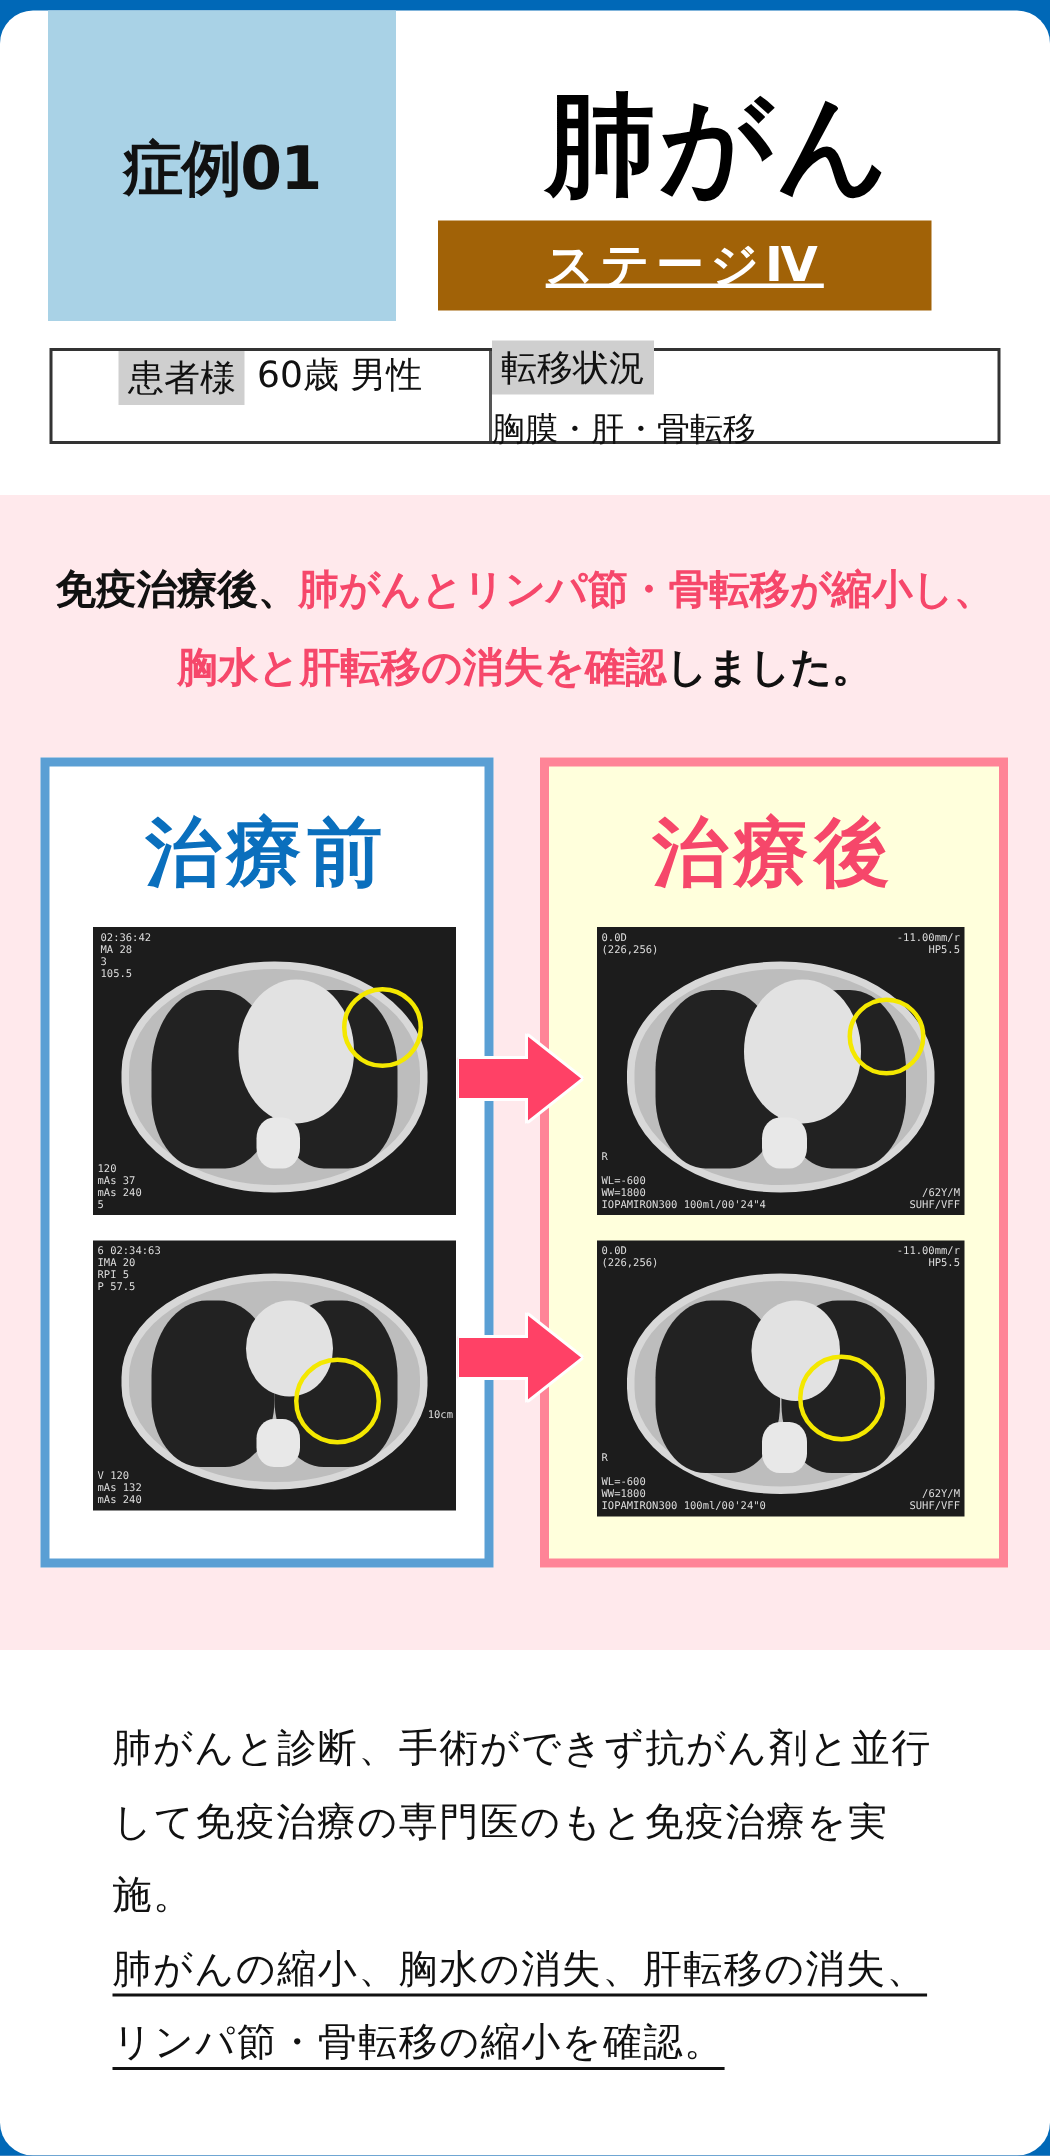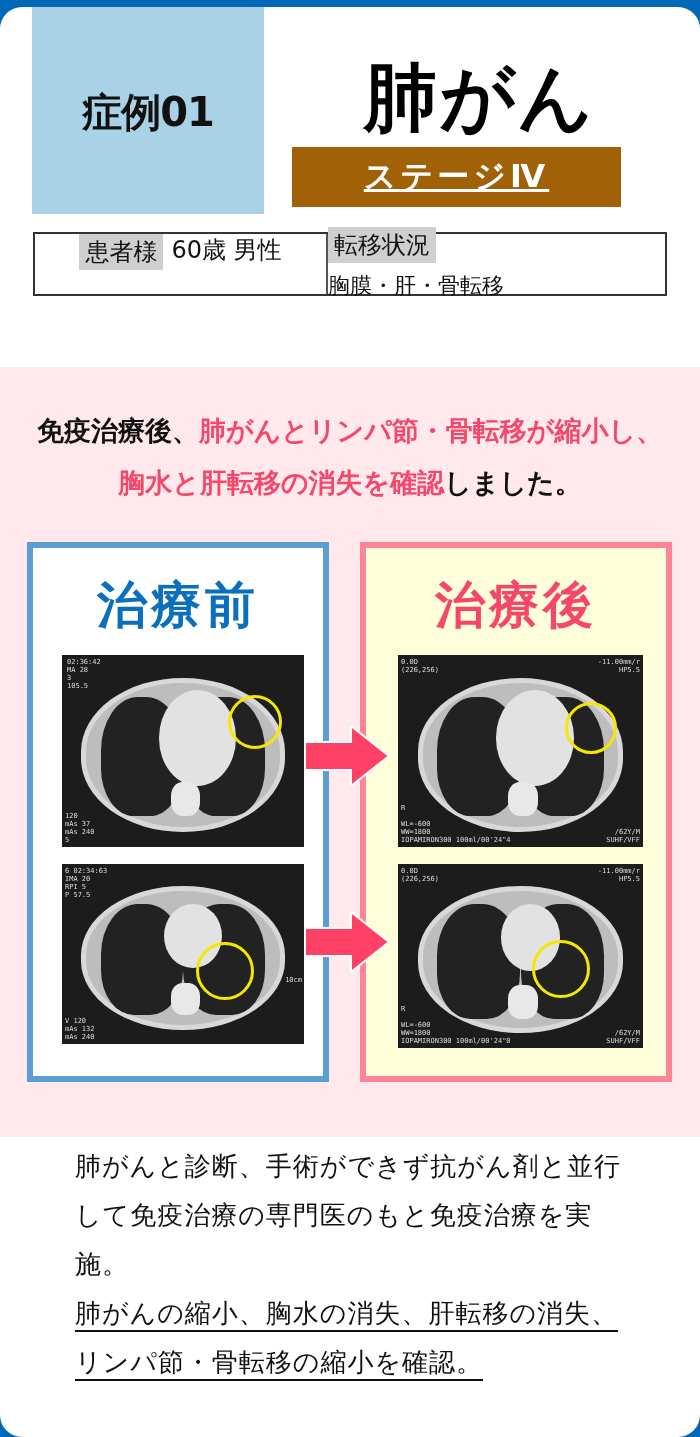--- a/index.html
+++ b/index.html
@@ -28,21 +28,21 @@
     border: 2px solid #333; display: flex;
   }
   .info-cell { flex: 1; display: flex; align-items: flex-start; justify-content: center; gap: 8px; }
   .info-cell + .info-cell { border-left: 2px solid #555; flex-direction: column; }
   .info-cell:first-child { flex: 0 0 291px; }
   .info-key { background: #cfcfcf; font-size: 24px; padding: 2px 6px; color: #111; }
   .info-val { font-size: 24px; color: #111; }
   .info-cell:last-child .info-val { font-size: 22px; }
 
   .pink-section {
-    position: absolute; left: 0; top: 323px; width: 700px; height: 770px; background: #ffe9ec; margin-top: 37px;
+    position: absolute; left: 0; top: 323px; width: 700px; height: 770px; background: #ffe9ec;
   }
   .headline {
     position: absolute; left: 0; top: 38px; width: 700px; text-align: center;
     font-size: 27px; font-weight: bold; line-height: 52px; color: #111;
   }
   .hl { color: #f6476a; }
 
   .panel { position: absolute; top: 175px; height: 540px; border: 6px solid; }
   .panel.before { left: 27px; width: 302px; border-color: #5a9fd4; background: #ffffff; }
   .panel.after { left: 360px; width: 312px; border-color: #ff8497; background: #ffffdc; }

